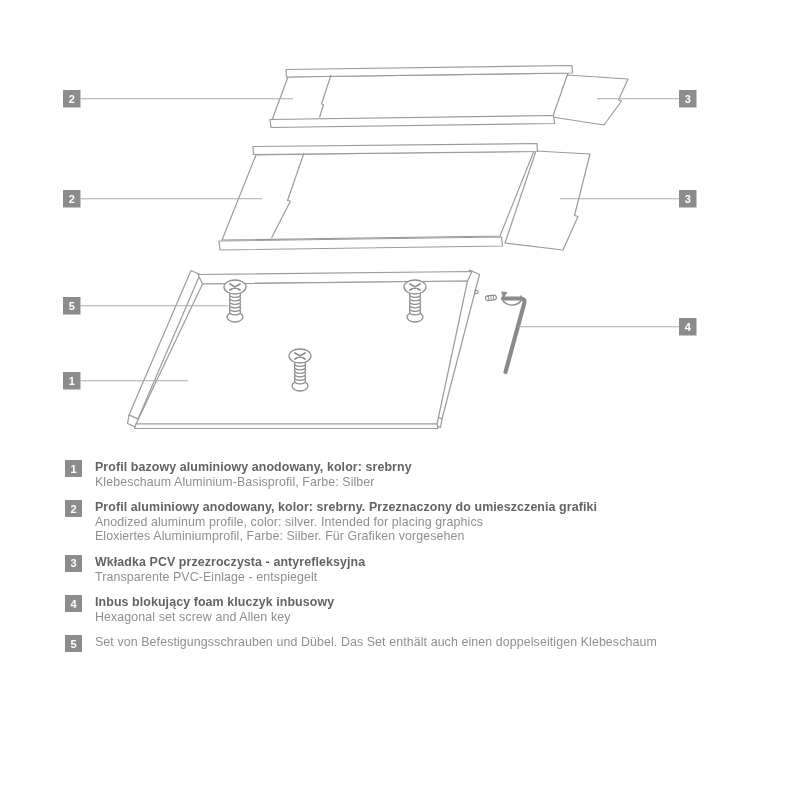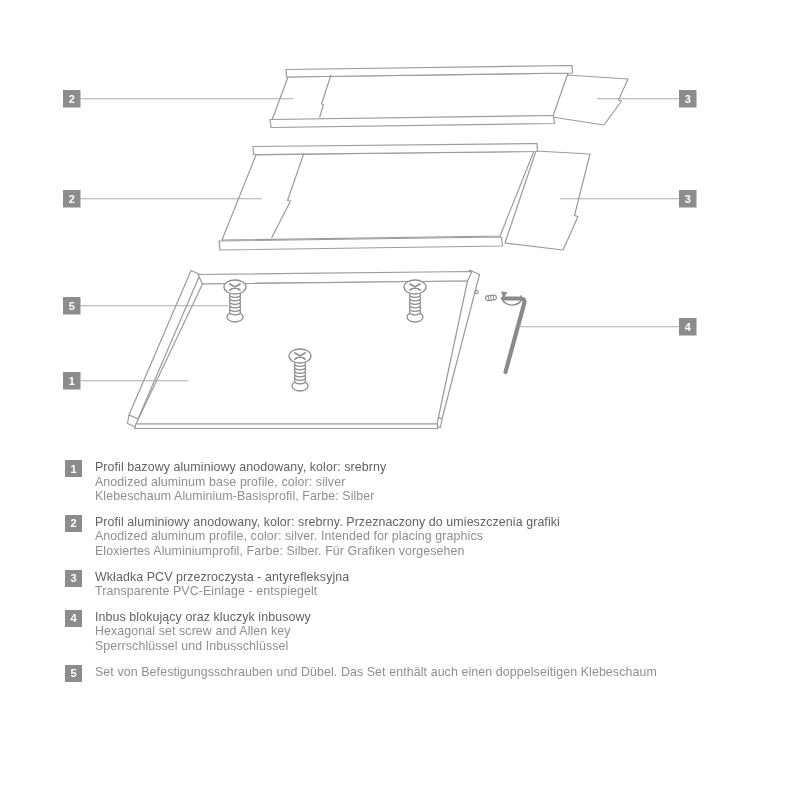--- a/index.html
+++ b/index.html
@@ -14,21 +14,21 @@
   .badge-num{fill:#ffffff;font-family:"Liberation Sans",sans-serif;font-size:11px;font-weight:bold;text-anchor:middle;}
   .screwline{fill:#ffffff;stroke:#8f8f8f;stroke-width:1.3;}
   .screwcross{fill:none;stroke:#8f8f8f;stroke-width:1.8;stroke-linecap:round;}
 
   .legend{position:absolute;left:65px;top:460px;width:710px;}
   .legend-row{display:flex;align-items:flex-start;margin-bottom:11px;}
   .legend-num{flex:0 0 17px;width:17px;height:17px;background:#8c8c8c;color:#ffffff;
               font-size:11px;font-weight:bold;display:flex;align-items:center;justify-content:center;
               margin-right:13px;}
   .legend-text{font-size:12.4px;line-height:14.6px;letter-spacing:0.1px;white-space:nowrap;}
-  .legend-title{font-weight:normal;color:#636363;}
+  .legend-title{font-weight:bold;color:#636363;}
   .legend-sub{color:#8f8f8f;}
 </style>
 </head>
 <body>
 
 <div class="page">
 
   <svg class="diagram" width="800" height="455" viewBox="0 0 800 455">
 
     <defs>
@@ -125,21 +125,20 @@
       <text class="badge-num" x="687.75" y="330.6">4</text>
     </g>
   </svg>
 
   <div class="legend">
 
     <div class="legend-row">
       <div class="legend-num">1</div>
       <div class="legend-text">
         <div class="legend-title">Profil bazowy aluminiowy anodowany, kolor: srebrny</div>
-        <div class="legend-sub">Anodized aluminum base profile, color: silver</div>
         <div class="legend-sub">Klebeschaum Aluminium-Basisprofil, Farbe: Silber</div>
       </div>
     </div>
 
     <div class="legend-row">
       <div class="legend-num">2</div>
       <div class="legend-text">
         <div class="legend-title">Profil aluminiowy anodowany, kolor: srebrny. Przeznaczony do umieszczenia grafiki</div>
         <div class="legend-sub">Anodized aluminum profile, color: silver. Intended for placing graphics</div>
         <div class="legend-sub">Eloxiertes Aluminiumprofil, Farbe: Silber. Für Grafiken vorgesehen</div>
@@ -150,23 +149,22 @@
       <div class="legend-num">3</div>
       <div class="legend-text">
         <div class="legend-title">Wkładka PCV przezroczysta - antyrefleksyjna</div>
         <div class="legend-sub">Transparente PVC-Einlage - entspiegelt</div>
       </div>
     </div>
 
     <div class="legend-row">
       <div class="legend-num">4</div>
       <div class="legend-text">
-        <div class="legend-title">Inbus blokujący oraz kluczyk inbusowy</div>
+        <div class="legend-title">Inbus blokujący foam kluczyk inbusowy</div>
         <div class="legend-sub">Hexagonal set screw and Allen key</div>
-        <div class="legend-sub">Sperrschlüssel und Inbusschlüssel</div>
       </div>
     </div>
 
     <div class="legend-row">
       <div class="legend-num">5</div>
       <div class="legend-text">
         <div class="legend-sub">Set von Befestigungsschrauben und Dübel. Das Set enthält auch einen doppelseitigen Klebeschaum</div>
       </div>
     </div>
 

